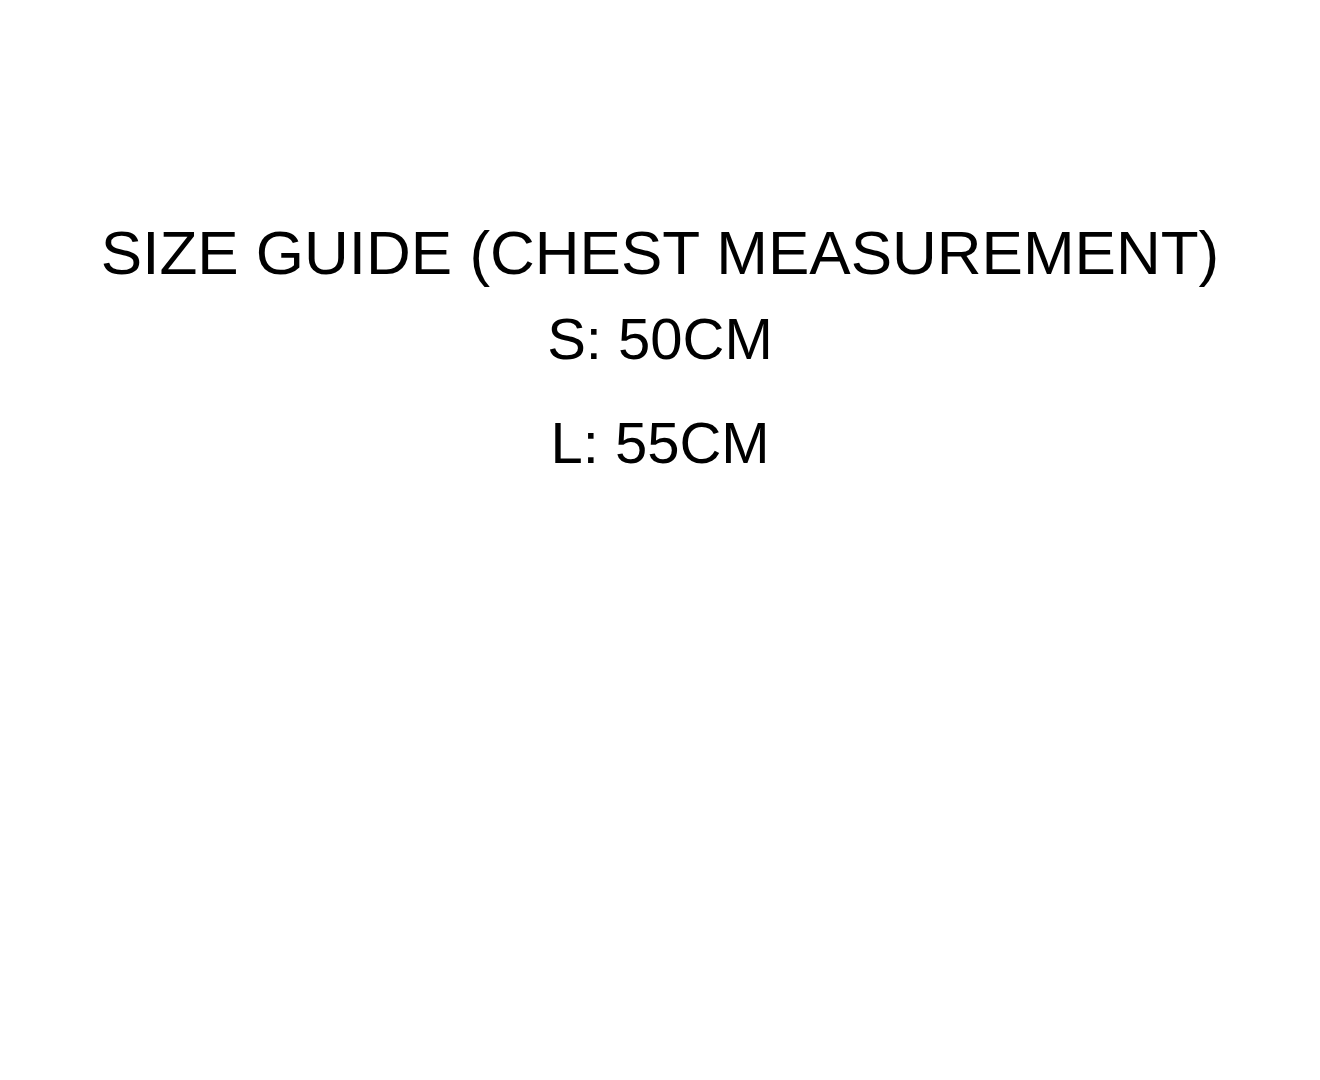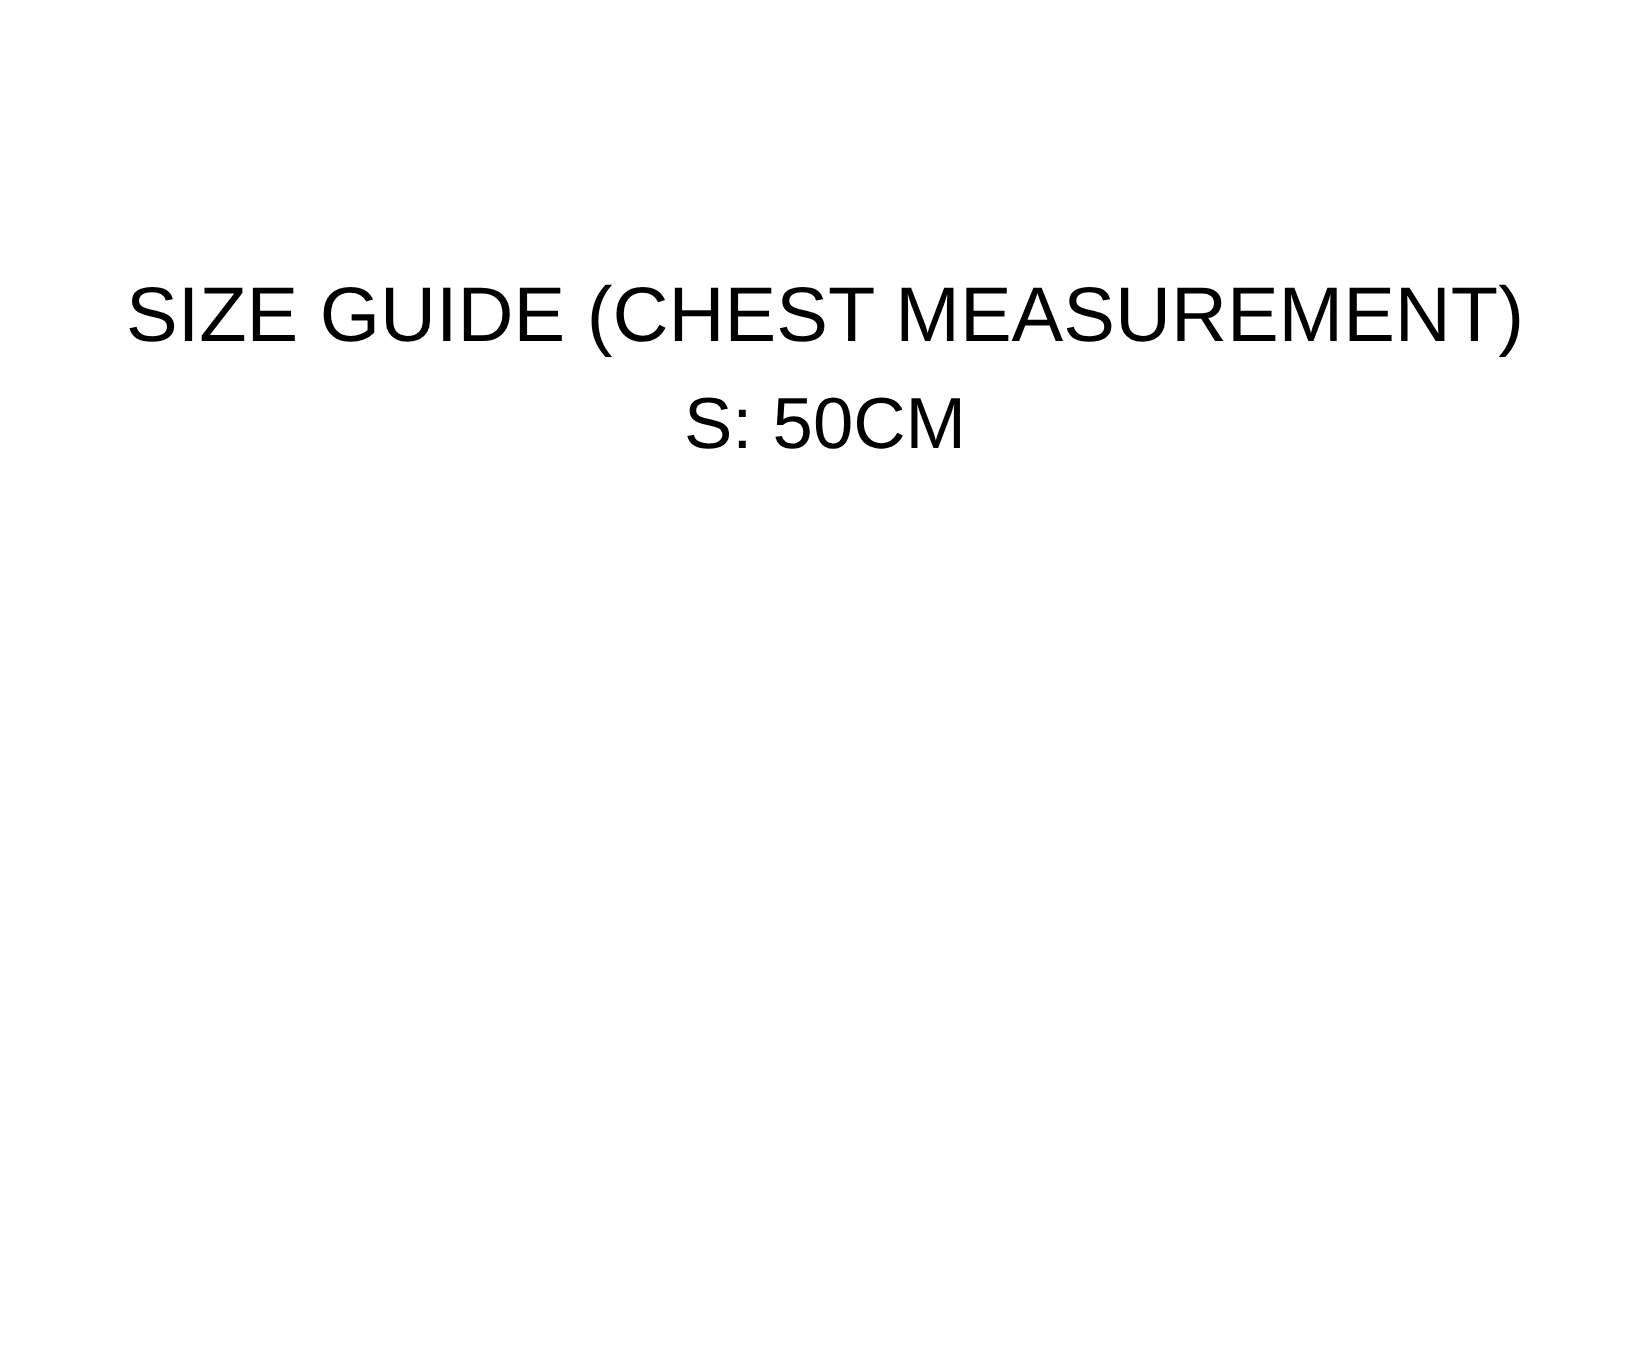--- a/index.html
+++ b/index.html
@@ -50,15 +50,16 @@
   }
 </style>
 </head>
 <body>
 
 <div class="page">
   <div class="size-guide-block">
     <div class="guide-title">SIZE GUIDE (CHEST MEASUREMENT)</div>
     <ul class="size-list">
       <li class="size-row">S: 50CM</li>
+      <li class="size-row">L: 55CM</li>
     </ul>
   </div>
 </div>
 
 </body></html>

